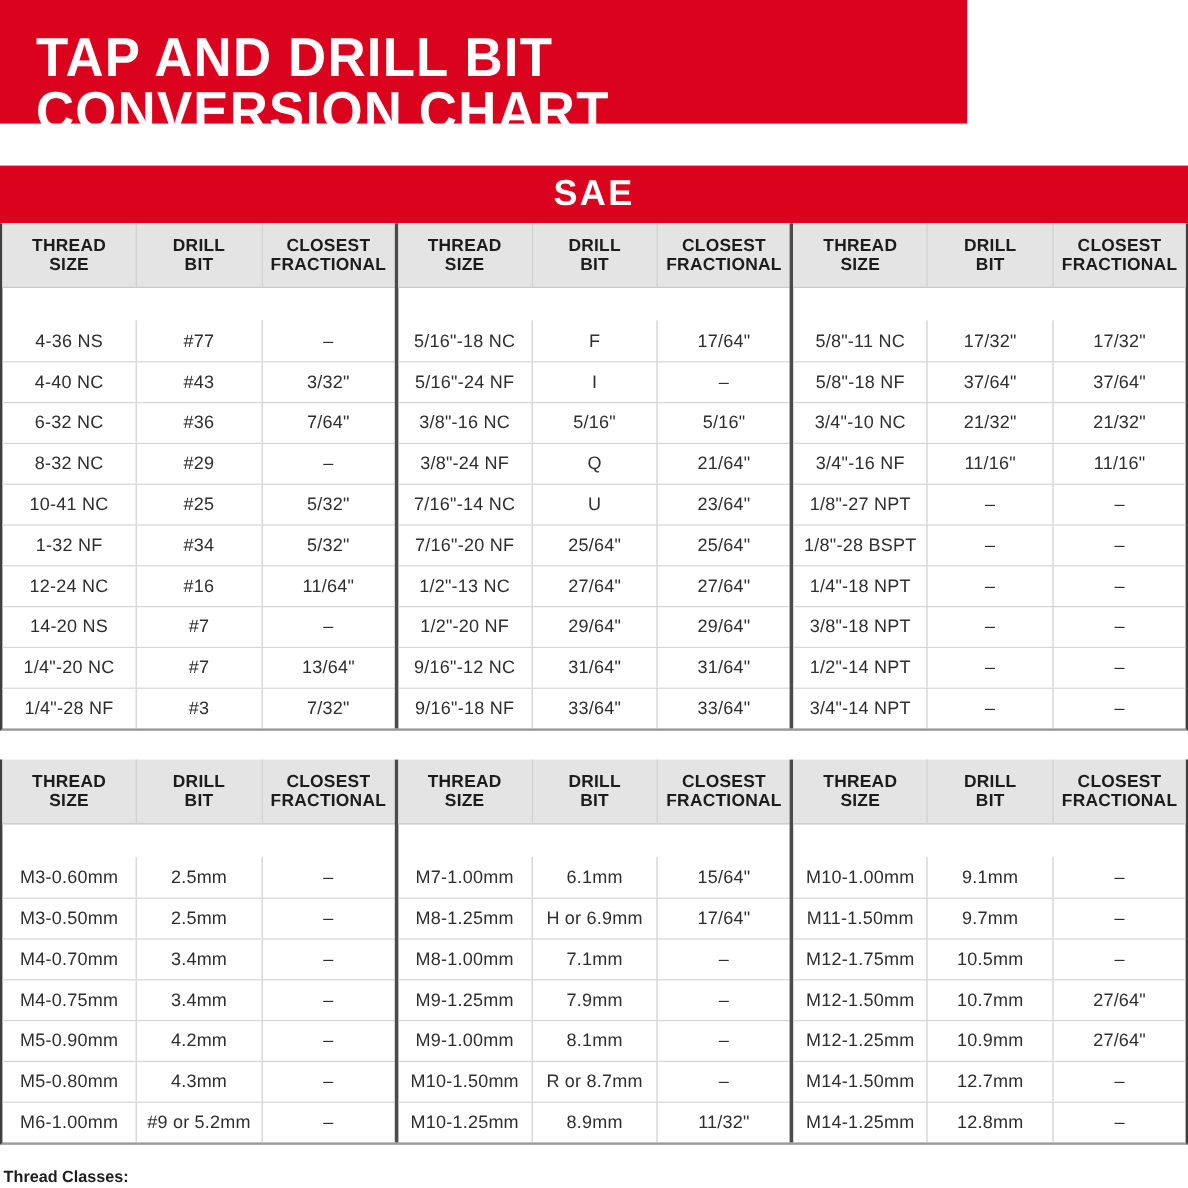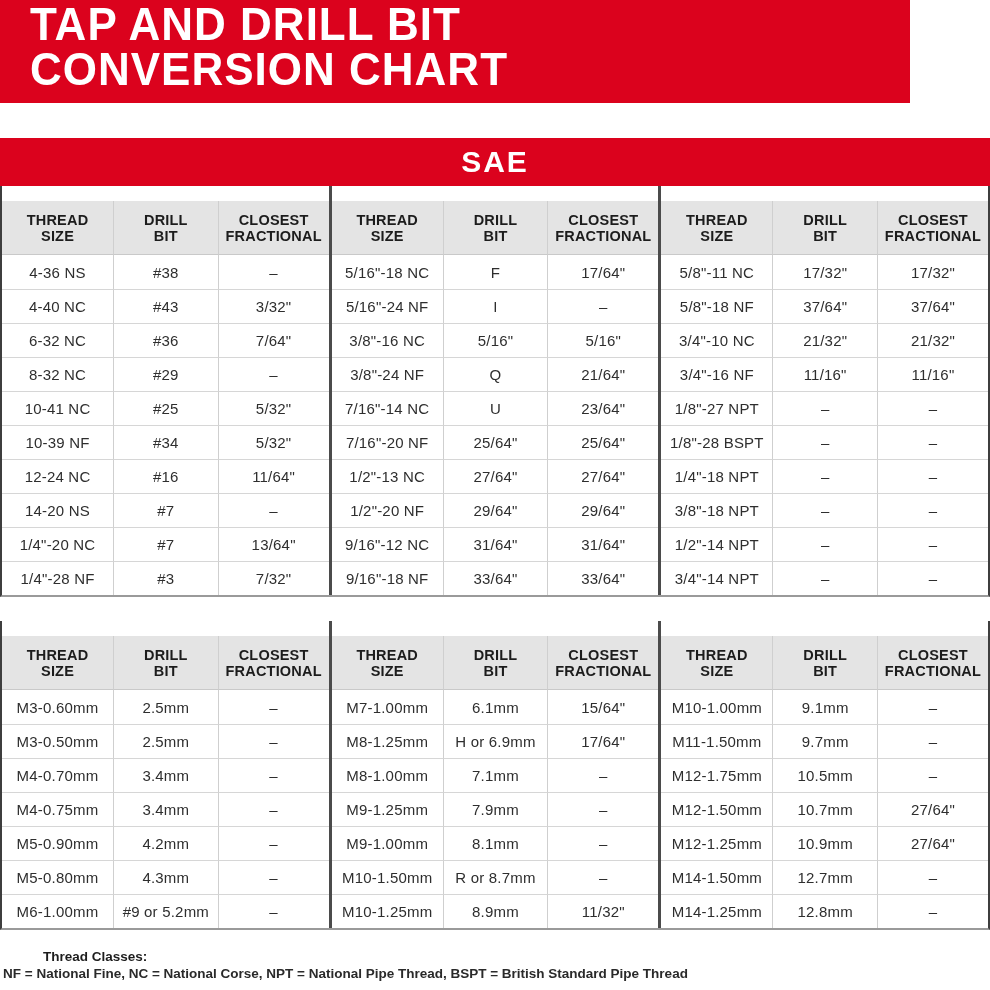--- a/index.html
+++ b/index.html
@@ -13,22 +13,22 @@
     --cell-text:#2e2e2e;
   }
   *{margin:0;padding:0;box-sizing:border-box;}
   html,body{background:#fff;}
   body{
     width:990px;height:990px;overflow:hidden;position:relative;
     font-family:"Liberation Sans","DejaVu Sans",sans-serif;
   }
   
   .masthead{
-    width:910px;height:103px;background:var(--red);
-    padding:0 0 0 30px;
+    width:806px;height:103px;background:var(--red);
+    padding:25px 0 0 30px;
   }
   .masthead .t-line{
     color:#fff;font-weight:bold;font-size:44px;line-height:45px;
     letter-spacing:1px;transform:scaleY(1.04);transform-origin:left top;
     white-space:nowrap;
   }
   .gap35{height:35px;}
   .gap24{height:24px;}
   .gap18{height:18px;}
   
@@ -49,34 +49,33 @@
     flex:1 1 0;display:grid;grid-template-columns:34% 32% 34%;
   }
   .group + .group{border-left:3px solid var(--group-sep);}
   .hcell{
     height:54px;background:var(--header-bg);
     display:flex;align-items:center;justify-content:center;text-align:center;
     font-weight:bold;font-size:14.5px;line-height:16px;color:#1c1c1c;
     white-space:pre-line;letter-spacing:0.2px;
     border-bottom:1px solid #c9c9c9;
     transform-origin:center;
-    margin-top:15px;
   }
   .hcell:nth-child(3n+2),.hcell:nth-child(3n){border-left:1px solid var(--col-sep);}
   .cell{
     height:34px;display:flex;align-items:center;justify-content:center;
     font-size:15px;color:var(--cell-text);letter-spacing:0.2px;
     border-top:1px solid var(--row-sep);
   }
   .group .cell:nth-of-type(3n+2),
   .group .cell:nth-of-type(3n){border-left:1px solid var(--col-sep);}
-  .cell.r0{border-top:none;}
+  .cell.r0{border-top:none;margin-top:27px;}
   
   .footnote{padding-left:3px;color:#1d1d1d;}
-  .footnote .fn-head{font-weight:bold;font-size:13.5px;line-height:17px;margin-left:40px;}
+  .footnote .fn-head{font-weight:bold;font-size:13.5px;line-height:17px;}
   .footnote .fn-line{font-size:13.5px;line-height:17px;font-weight:bold;color:#2a2a2a;}
 </style>
 </head>
 <body>
 
 <div class="masthead">
   <div class="t-line">TAP AND DRILL BIT</div>
   <div class="t-line">CONVERSION CHART</div>
 </div>
 
@@ -86,35 +85,35 @@
   <div class="banner red">SAE</div>
   <div class="grid" id="sae-grid">
       <div class="group">
         <div class="hcell">THREAD
 SIZE</div>
         <div class="hcell">DRILL
 BIT</div>
         <div class="hcell">CLOSEST
 FRACTIONAL</div>
         <div class="cell r0">4-36 NS</div>
-        <div class="cell r0">#38</div>
+        <div class="cell r0">#77</div>
         <div class="cell r0">–</div>
         <div class="cell">4-40 NC</div>
         <div class="cell">#43</div>
         <div class="cell">3/32"</div>
         <div class="cell">6-32 NC</div>
         <div class="cell">#36</div>
         <div class="cell">7/64"</div>
         <div class="cell">8-32 NC</div>
         <div class="cell">#29</div>
         <div class="cell">–</div>
         <div class="cell">10-41 NC</div>
         <div class="cell">#25</div>
         <div class="cell">5/32"</div>
-        <div class="cell">10-39 NF</div>
+        <div class="cell">1-32 NF</div>
         <div class="cell">#34</div>
         <div class="cell">5/32"</div>
         <div class="cell">12-24 NC</div>
         <div class="cell">#16</div>
         <div class="cell">11/64"</div>
         <div class="cell">14-20 NS</div>
         <div class="cell">#7</div>
         <div class="cell">–</div>
         <div class="cell">1/4"-20 NC</div>
         <div class="cell">#7</div>

